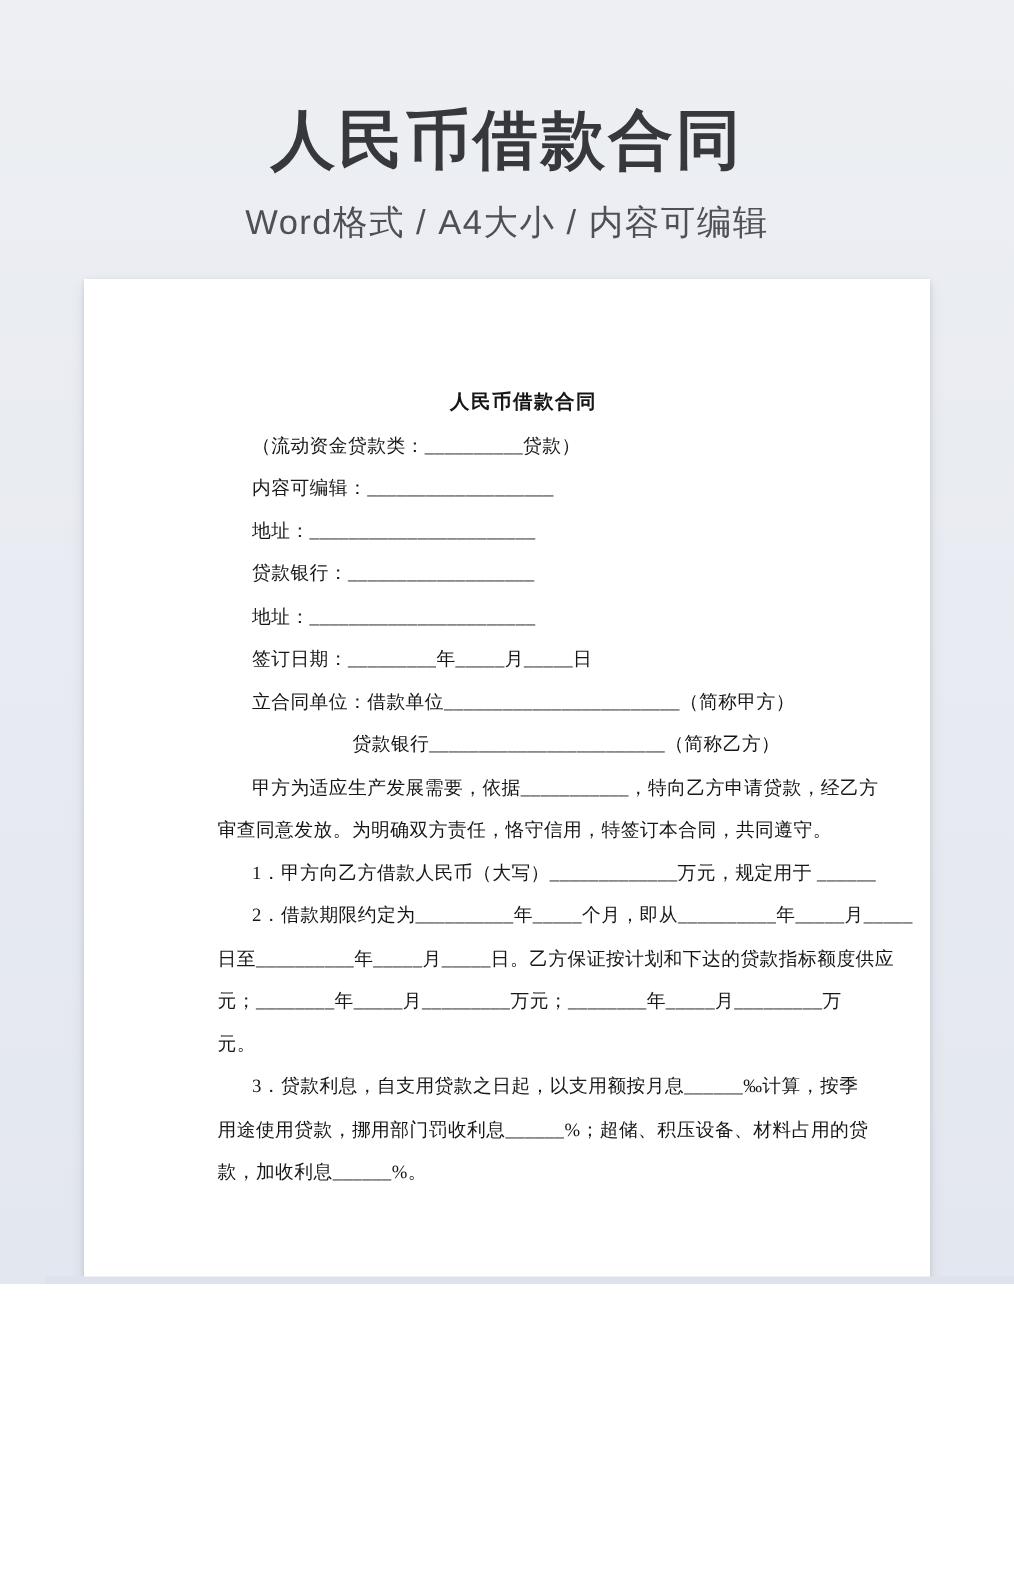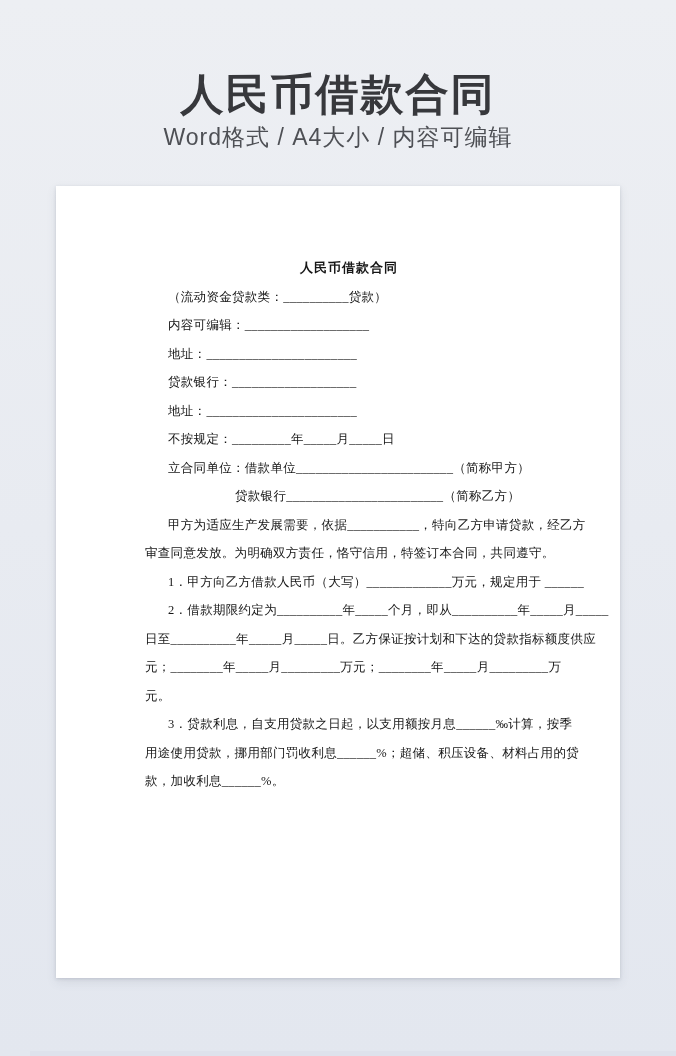--- a/index.html
+++ b/index.html
@@ -1,31 +1,31 @@
 <!DOCTYPE html>
 <html style="--bg_top: #edeff3; --bg_bottom: #e3e7ef; --heading: #37383c; --subtitle: #4e5055; --page_bg: #ffffff; --doc_text: #161616; --next_card: #dee2ec;"><head>
 <meta charset="utf-8">
 <style>
   html,body { margin:0; padding:0; }
   .canvas {
     position:relative;
-    width:676px; height:1056px;
+    width:676px; height:856px;
     overflow:hidden;
     background:linear-gradient(180deg, var(--bg_top,#edeff3) 0%, var(--bg_bottom,#e3e7ef) 100%);
     font-family:"Liberation Sans", sans-serif;
   }
   .hero { position:absolute; top:0; left:0; width:676px; text-align:center; }
   .hero-title {
     margin:68px 0 0 0;
     font-size:43px; line-height:52px; font-weight:bold;
     letter-spacing:2px;
     color:var(--heading,#37383c);
   }
   .hero-sub {
-    margin:2px 0 0 0;
+    margin:13px 0 0 0;
     font-size:23px; line-height:30px;
     letter-spacing:1px;
     color:var(--subtitle,#4e5055);
   }
   .page {
     position:absolute; left:56px; top:186px;
     width:564px; height:792px;
     background:var(--page_bg,#ffffff);
     box-shadow:0 1px 3px rgba(70,80,100,.18), 0 4px 10px rgba(70,80,100,.10);
   }
@@ -61,21 +61,21 @@
 
   <div class="page">
     <div class="doc">
       <div class="doc-title">人民币借款合同</div>
       <div>
           <div class="line i">（流动资金贷款类：__________贷款）</div>
           <div class="line i">内容可编辑：___________________</div>
           <div class="line i">地址：_______________________</div>
           <div class="line i">贷款银行：___________________</div>
           <div class="line i">地址：_______________________</div>
-          <div class="line i">不按规定：_________年_____月_____日</div>
+          <div class="line i">签订日期：_________年_____月_____日</div>
           <div class="line i">立合同单位：借款单位________________________（简称甲方）</div>
           <div class="line i2">贷款银行________________________（简称乙方）</div>
           <div class="line i">甲方为适应生产发展需要，依据___________，特向乙方申请贷款，经乙方</div>
           <div class="line c">审查同意发放。为明确双方责任，恪守信用，特签订本合同，共同遵守。</div>
           <div class="line i">1．甲方向乙方借款人民币（大写）_____________万元，规定用于 ______</div>
           <div class="line i">2．借款期限约定为__________年_____个月，即从__________年_____月_____</div>
           <div class="line c">日至__________年_____月_____日。乙方保证按计划和下达的贷款指标额度供应</div>
           <div class="line c">元；________年_____月_________万元；________年_____月_________万</div>
           <div class="line c">元。</div>
           <div class="line i">3．贷款利息，自支用贷款之日起，以支用额按月息______‰计算，按季</div>

